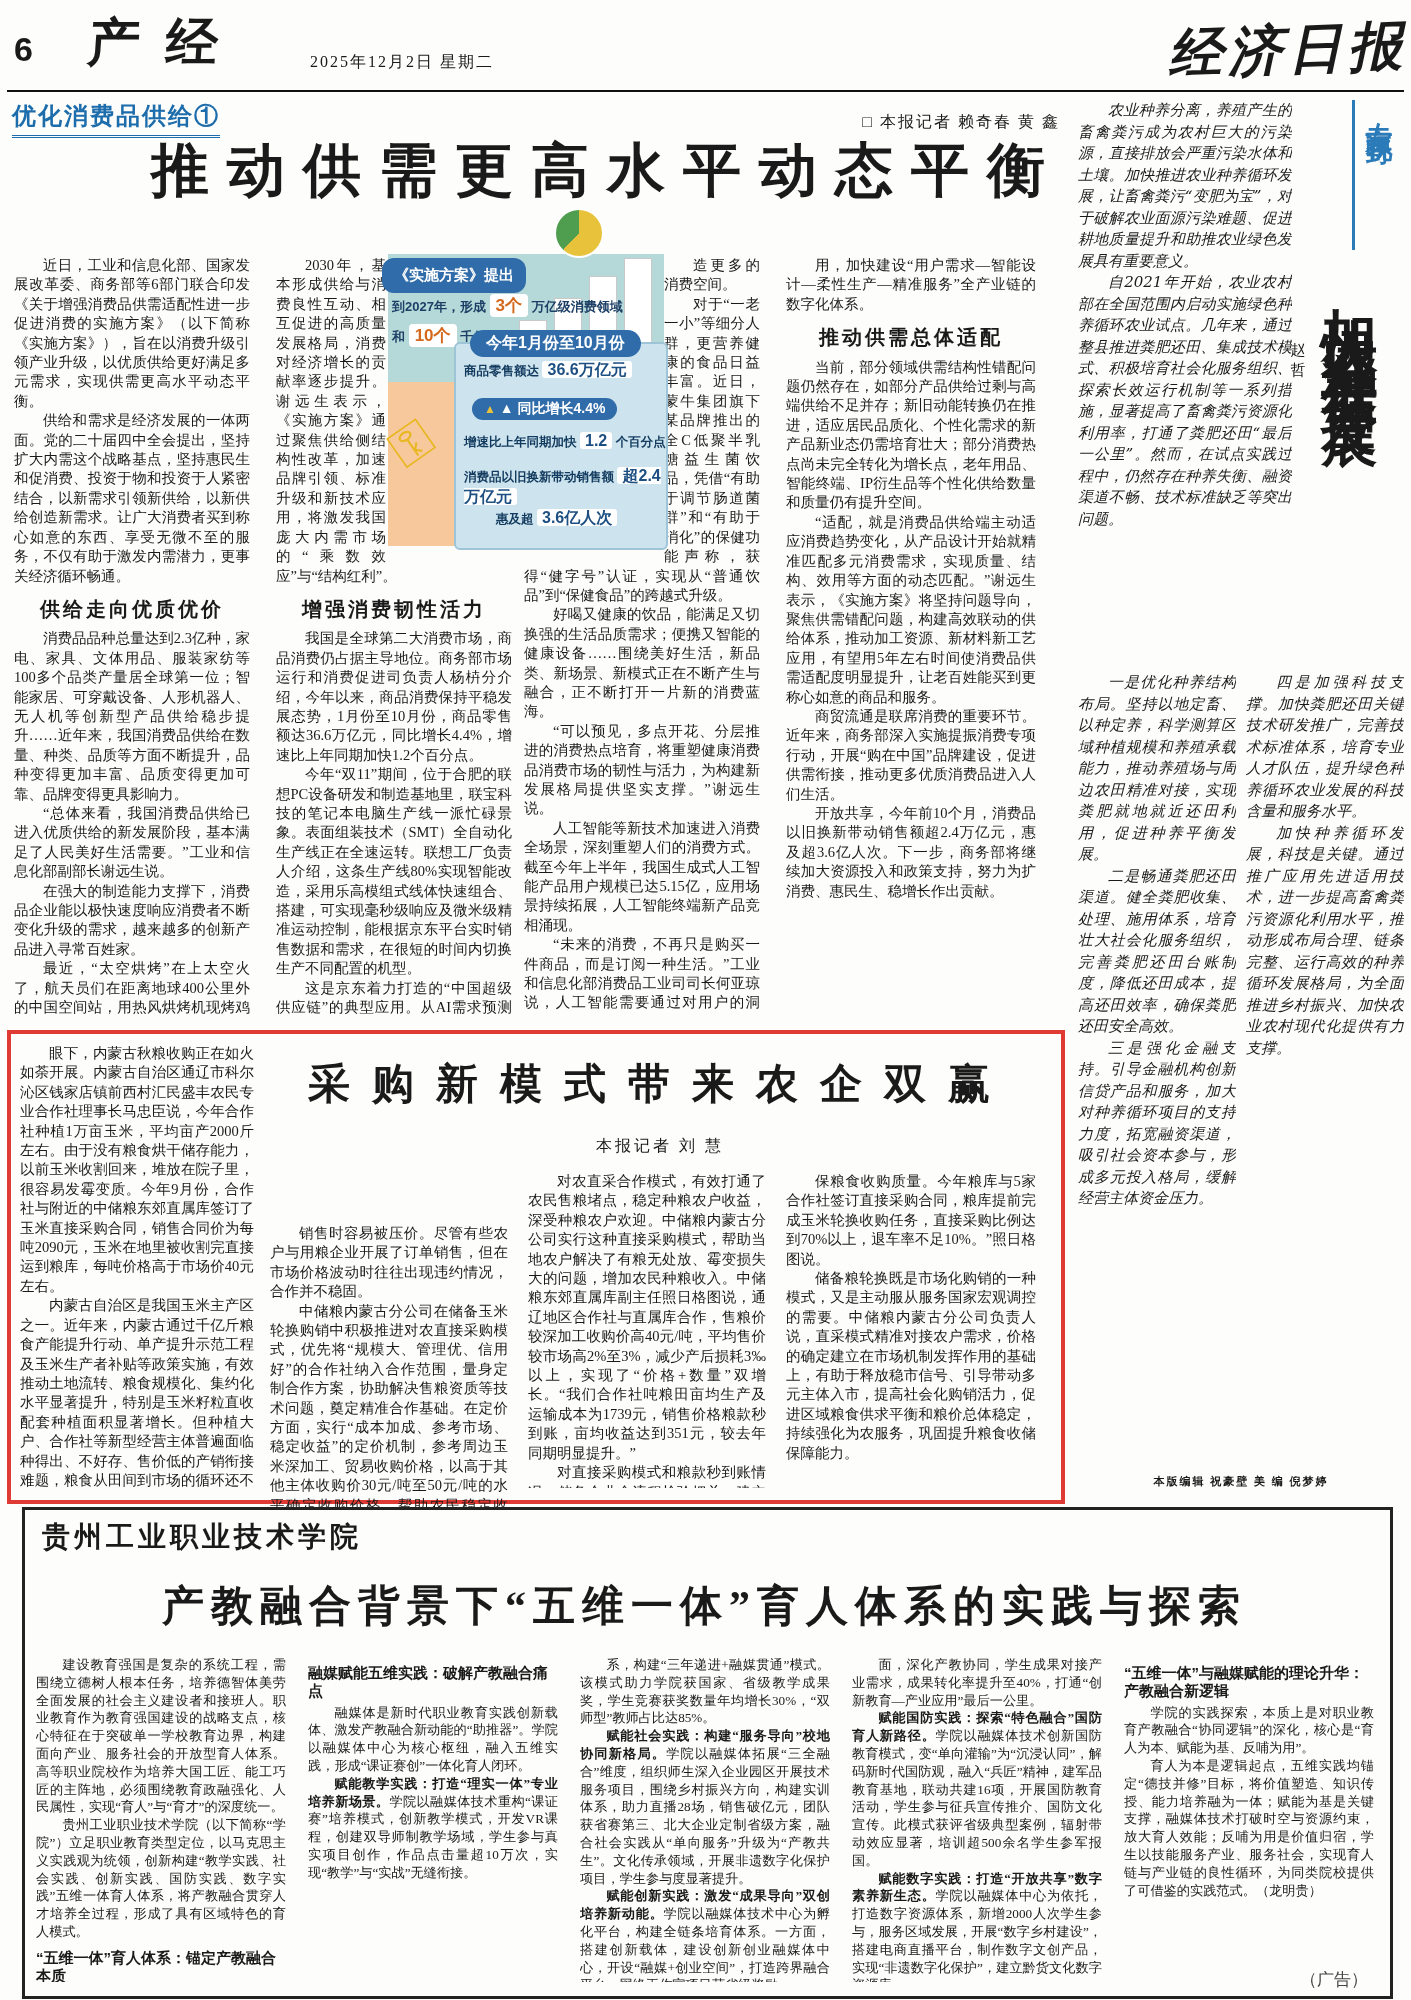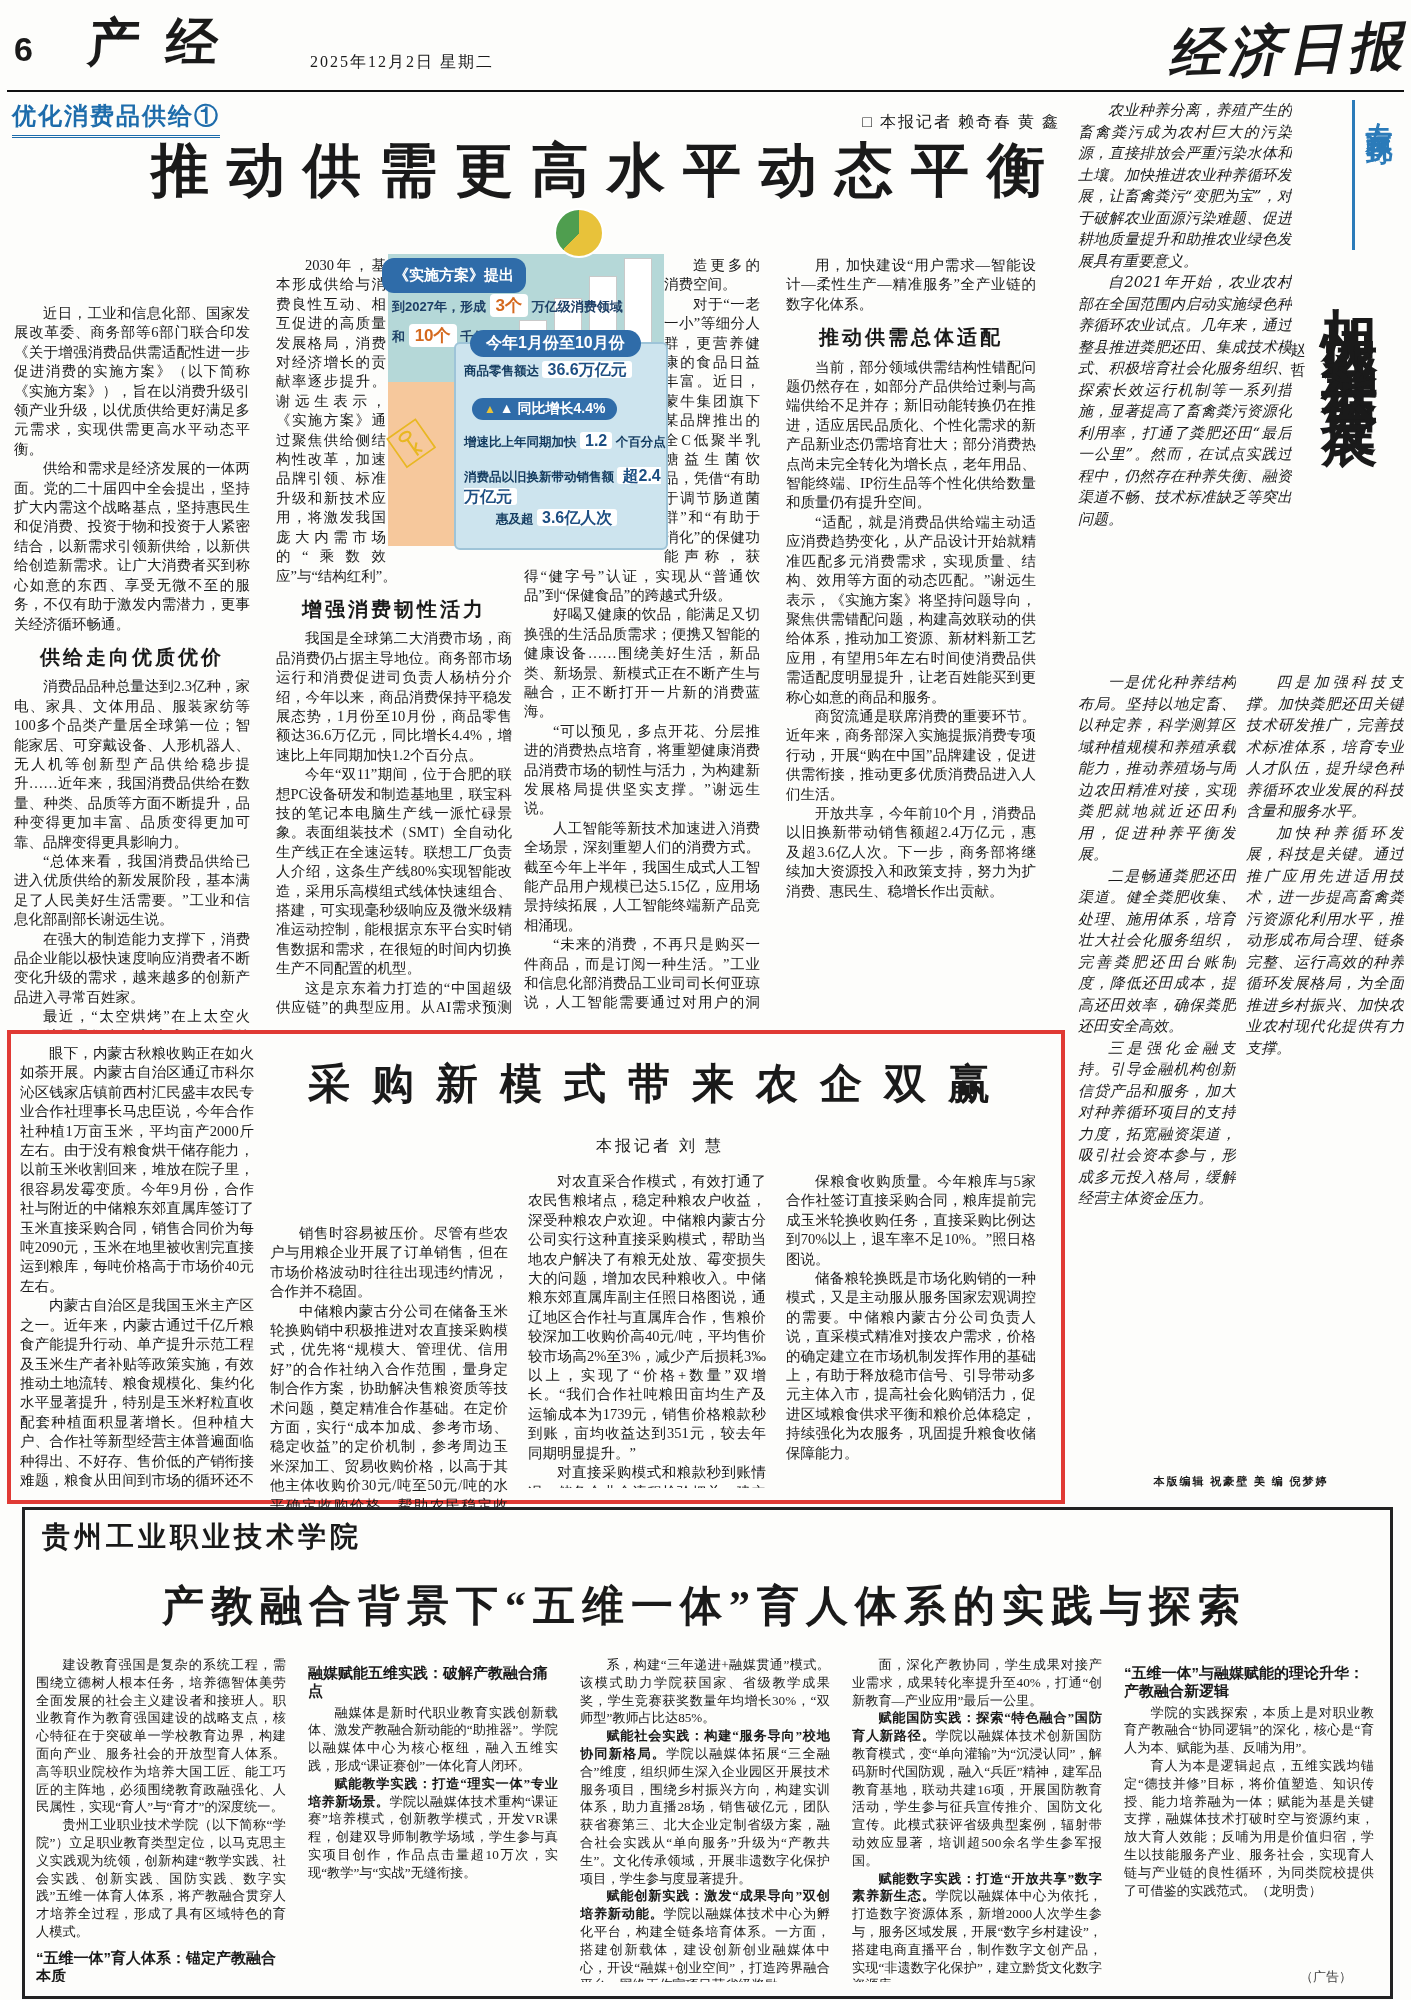--- a/index.html
+++ b/index.html
@@ -71,38 +71,38 @@
   
   #adbox{left:22px;top:1507px;width:1365px;height:486px;border:3px solid #222;background:#fdfdfb;}
   #ad-kicker{left:42px;top:1518px;font-size:28px;font-weight:bold;letter-spacing:4px;}
   #ad-headline{left:30px;top:1578px;width:1349px;text-align:center;font-size:42px;font-weight:bold;
                letter-spacing:7px;white-space:nowrap;}
   .ad-col{position:absolute;width:250px;top:1656px;height:326px;text-align:justify;overflow:hidden;
           font-size:13.2px;line-height:17.8px;}
   .ad-col p{margin:0;text-indent:2em;}
   .ad-col .sub{font-size:15px;font-weight:bold;text-align:left;text-indent:0;margin:8px 0 4px;
                font-family:"Liberation Sans",sans-serif;}
-  #ad-note{left:1300px;top:1968px;font-size:13px;color:#444;}
+  #ad-note{left:1300px;top:1968px;font-size:17px;color:#444;}
 </style>
 </head>
 <body>
 
 <div id="page">
 
   <div class="abs" id="pageno">6</div>
   <div class="abs" id="secname">产经</div>
   <div class="abs" id="dateline">2025年12月2日 星期二</div>
   <div class="abs" id="masthead">经济日报</div>
   <div class="abs" id="toprule"></div>
 
   <div class="abs" id="kicker">优化消费品供给①</div>
   <div class="abs" id="top-byline">□ 本报记者 赖奇春 黄 鑫</div>
   <div class="abs" id="main-headline">推动供需更高水平动态平衡</div>
 
-  <div class="col" style="left:14px;top:256px;width:236px;height:758px;margin-top:48px;">
+  <div class="col" style="left:14px;top:256px;width:236px;height:758px;">
       <p>近日，工业和信息化部、国家发展改革委、商务部等6部门联合印发《关于增强消费品供需适配性进一步促进消费的实施方案》（以下简称《实施方案》），旨在以消费升级引领产业升级，以优质供给更好满足多元需求，实现供需更高水平动态平衡。</p>
       <p>供给和需求是经济发展的一体两面。党的二十届四中全会提出，坚持扩大内需这个战略基点，坚持惠民生和促消费、投资于物和投资于人紧密结合，以新需求引领新供给，以新供给创造新需求。让广大消费者买到称心如意的东西、享受无微不至的服务，不仅有助于激发内需潜力，更事关经济循环畅通。</p>
       <div class="sub">供给走向优质优价</div>
       <p>消费品品种总量达到2.3亿种，家电、家具、文体用品、服装家纺等100多个品类产量居全球第一位；智能家居、可穿戴设备、人形机器人、无人机等创新型产品供给稳步提升……近年来，我国消费品供给在数量、种类、品质等方面不断提升，品种变得更加丰富、品质变得更加可靠、品牌变得更具影响力。</p>
       <p>“总体来看，我国消费品供给已进入优质供给的新发展阶段，基本满足了人民美好生活需要。”工业和信息化部副部长谢远生说。</p>
       <p>在强大的制造能力支撑下，消费品企业能以极快速度响应消费者不断变化升级的需求，越来越多的创新产品进入寻常百姓家。</p>
       <p>最近，“太空烘烤”在上太空火了，航天员们在距离地球400公里外的中国空间站，用热风烘烤机现烤鸡翅、牛排。从日常烹饪的小家电到硬核的太空烘烤机，背后是九阳的创新研发。九阳股份有限公司负责人介绍，九阳把太空科技的同源技术，创造性应用在小家电产品中，激发了消费新需求。今年“双11”期间，九阳净饮水产品零售同比增长27%。</p>
     </div>
   <div class="col" style="left:276px;top:256px;width:236px;height:758px;">
       <div class="spacer-r"></div>

